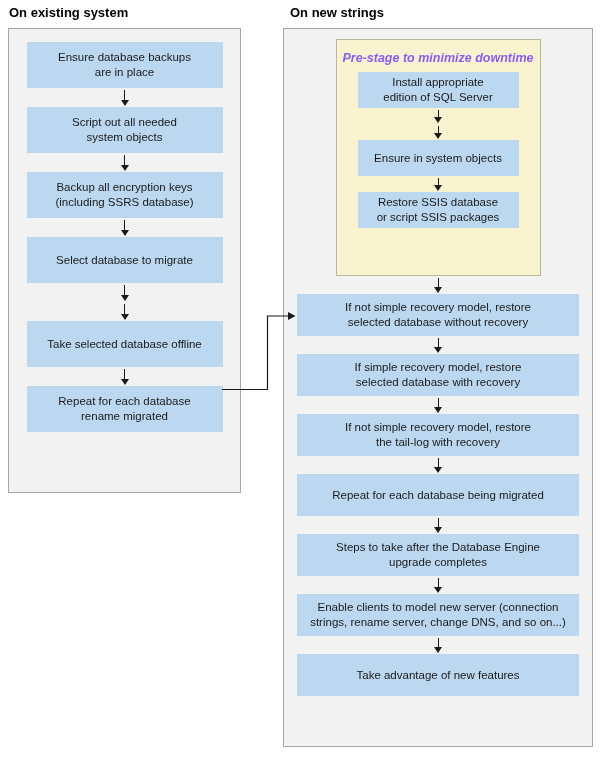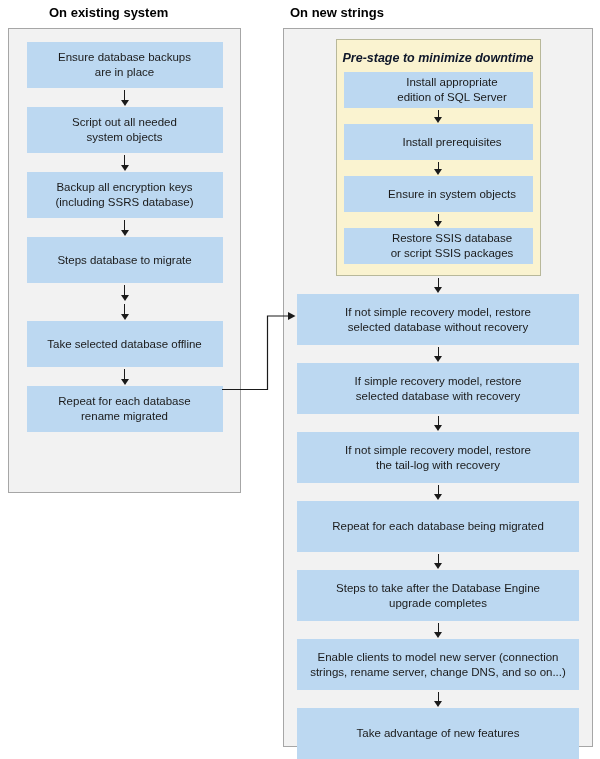--- a/index.html
+++ b/index.html
@@ -3,42 +3,42 @@
 <meta charset="utf-8">
 <style>
   html,body{margin:0;padding:0;}
   body{
     width:600px;height:759px;position:relative;background:#ffffff;
     font-family:"Liberation Sans", sans-serif;color:#1a1a1a;
     --box_fill:#bcd8f1; --prestage_fill:#faf3d0; --prestage_border:#b8b89a;
     --panel_fill:#f2f2f2; --panel_border:#a6a6a6; --arrow:#1a1a1a; --text:#1a1a1a;
   }
   .heading{position:absolute;font-size:13px;font-weight:bold;color:#000;white-space:nowrap;}
-  #h-existing{left:9px;top:5px;margin-left:40px;}
+  #h-existing{left:9px;top:5px;}
   #h-new{left:290px;top:5px;}
   .panel{
     position:absolute;background:var(--panel_fill);border:1px solid var(--panel_border);
     box-sizing:border-box;display:flex;flex-direction:column;align-items:center;
   }
   #panel-existing{left:8px;top:28px;width:233px;height:465px;padding-top:13px;}
   #panel-new{left:283px;top:28px;width:310px;height:719px;padding-top:10px;}
   .box{
     background:var(--box_fill);color:var(--text);
     display:flex;align-items:center;justify-content:center;text-align:center;
     font-size:11.5px;line-height:15px;white-space:pre-line;flex:none;
   }
   .box.left{width:196px;height:46px;}
-  .box.wide{width:282px;height:51px;}
-  .box.ps{width:161px;height:36px;padding-left:28px;}
+  .box.wide{width:282px;height:42px;}
+  .box.ps{width:161px;height:36px;}
   .prestage{
     width:205px;height:237px;background:var(--prestage_fill);
     border:1px solid var(--prestage_border);box-sizing:border-box;flex:none;
     display:flex;flex-direction:column;align-items:center;
   }
-  .ps-title{margin:11px 0 7px 0;font-size:12.5px;font-weight:bold;font-style:italic;color:#0f172a;}
+  .ps-title{margin:11px 0 7px 0;font-size:12.5px;font-weight:bold;font-style:italic;color:#8b5cf6;}
   .arr{position:relative;width:9px;flex:none;}
   .arr::before{content:"";position:absolute;left:4px;top:2px;bottom:7px;width:1px;background:var(--arrow);}
   .arr::after{content:"";position:absolute;left:0.5px;bottom:1px;width:0;height:0;
     border-left:4px solid transparent;border-right:4px solid transparent;border-top:6px solid var(--arrow);}
   .h19{height:19px;} .h18{height:18px;} .h16{height:16px;}
   #connector{position:absolute;left:0;top:0;width:600px;height:759px;pointer-events:none;}
 </style>
 </head>
 <body style="--box_fill: #bcd8f1; --prestage_fill: #faf3d0; --prestage_border: #b8b89a; --panel_fill: #f2f2f2; --panel_border: #a6a6a6; --arrow: #1a1a1a; --text: #1a1a1a;">
 
@@ -48,36 +48,35 @@
 <div class="panel" id="panel-existing">
   <div class="box left">Ensure database backups
 are in place</div>
   <div class="arr h19"></div>
   <div class="box left">Script out all needed
 system objects</div>
   <div class="arr h19"></div>
   <div class="box left">Backup all encryption keys
 (including SSRS database)</div>
   <div class="arr h19"></div>
-  <div class="box left">Steps database to migrate</div>
+  <div class="box left">Select database to migrate</div>
   <div class="arr h19"></div>
   <div class="arr h19"></div>
   <div class="box left">Take selected database offline</div>
   <div class="arr h19"></div>
   <div class="box left">Repeat for each database
 rename migrated</div>
 </div>
 
 <div class="panel" id="panel-new">
   <div class="prestage">
     <div class="ps-title">Pre-stage to minimize downtime</div>
     <div class="box ps">Install appropriate
 edition of SQL Server</div>
     <div class="arr h16"></div>
-    <div class="box ps">Install prerequisites</div>
     <div class="arr h16"></div>
     <div class="box ps">Ensure in system objects</div>
     <div class="arr h16"></div>
     <div class="box ps">Restore SSIS database
 or script SSIS packages</div>
   </div>
   <div class="arr h18"></div>
   <div class="box wide">If not simple recovery model, restore
 selected database without recovery</div>
   <div class="arr h18"></div>

